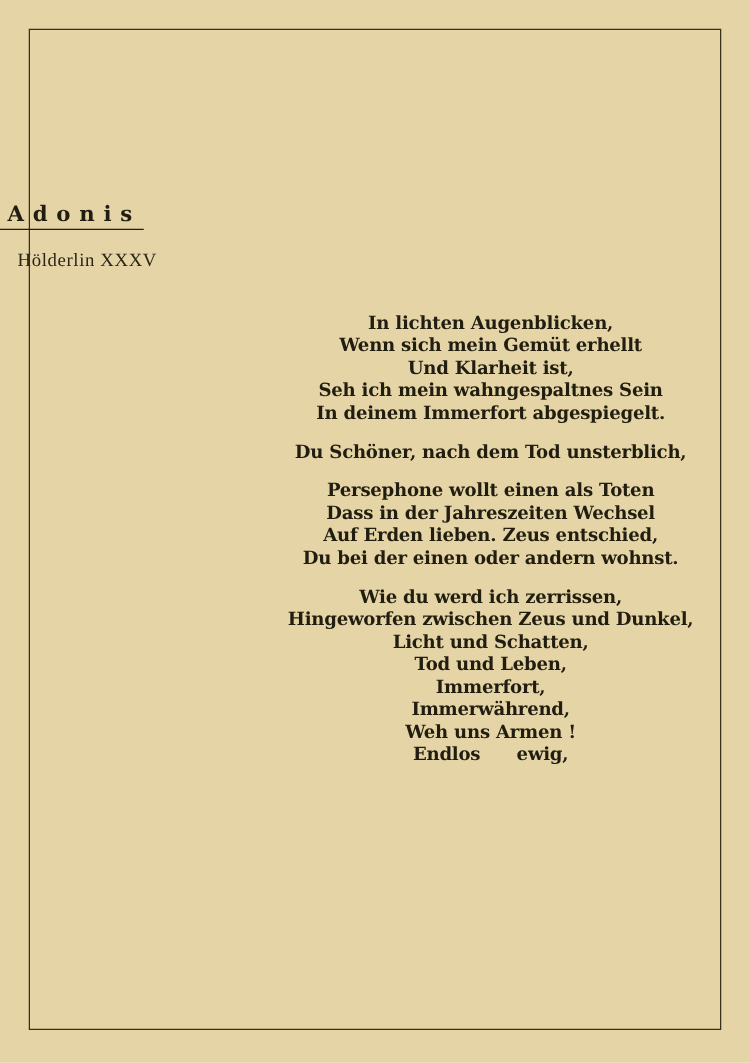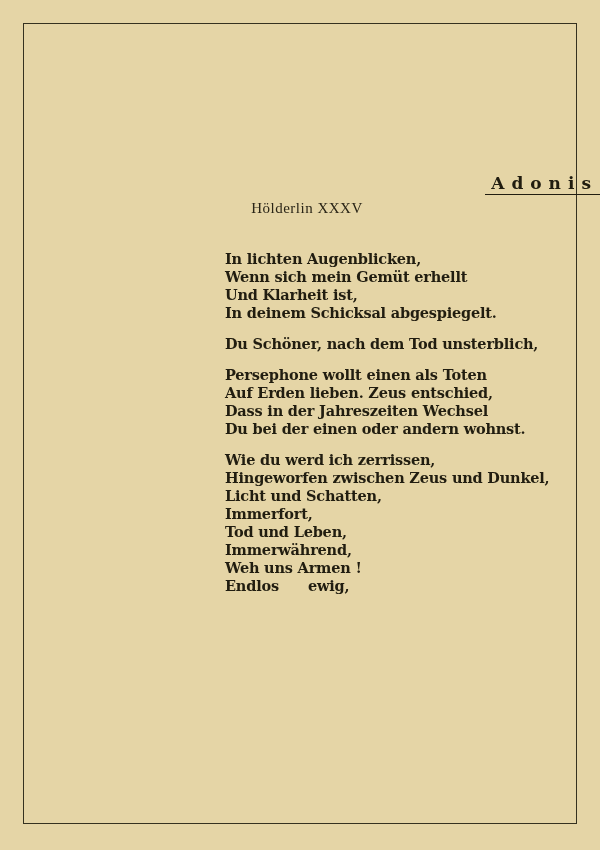--- a/index.html
+++ b/index.html
@@ -19,54 +19,54 @@
     position: absolute;
     left: 23px;
     top: 23px;
     right: 23px;
     bottom: 26px;
     border: 1.5px solid #35311f;
     pointer-events: none;
   }
   .title-row {
     position: absolute;
-    top: 173px;
+    top: 162px;
     left: 0;
     right: 0;
-    text-align: right;
+    text-align: left;
     text-decoration: underline;
   }
   .title {
     display: inline-block;
     font-family: "DejaVu Serif", serif;
     font-weight: bold;
     font-size: 17px;
     letter-spacing: 7px;
     padding: 0 2px 1px 6px;
     border-bottom: 1.6px solid #211d10;
   }
   .subtitle-row {
     position: absolute;
     top: 198px;
     left: 0;
     right: 0;
-    text-align: center;
     padding-left: 14px;
   }
   .subtitle {
     font-family: "Liberation Serif", "DejaVu Serif", serif;
     font-size: 15px;
     letter-spacing: 0.5px;
     color: #2a2517;
   }
   .poem {
     position: absolute;
     left: 225px;
     top: 250px;
     right: 40px;
+    text-align: center;
   }
   .stanza {
     margin: 0 0 13px 0;
   }
   .line {
     font-family: "DejaVu Serif", serif;
     font-weight: bold;
     font-size: 14.5px;
     line-height: 18px;
     white-space: pre;
@@ -85,35 +85,36 @@
 
   <div class="subtitle-row">
     <span class="subtitle">Hölderlin XXXV</span>
   </div>
 
   <div class="poem">
       <div class="stanza">
         <div class="line">In lichten Augenblicken,</div>
         <div class="line">Wenn sich mein Gemüt erhellt</div>
         <div class="line">Und Klarheit ist,</div>
-        <div class="line">In deinem Schicksal abgespiegelt.</div>
+        <div class="line">Seh ich mein wahngespaltnes Sein</div>
+        <div class="line">In deinem Immerfort abgespiegelt.</div>
       </div>
       <div class="stanza">
         <div class="line">Du Schöner, nach dem Tod unsterblich,</div>
       </div>
       <div class="stanza">
         <div class="line">Persephone wollt einen als Toten</div>
+        <div class="line">Dass in der Jahreszeiten Wechsel</div>
         <div class="line">Auf Erden lieben. Zeus entschied,</div>
-        <div class="line">Dass in der Jahreszeiten Wechsel</div>
         <div class="line">Du bei der einen oder andern wohnst.</div>
       </div>
       <div class="stanza">
         <div class="line">Wie du werd ich zerrissen,</div>
         <div class="line">Hingeworfen zwischen Zeus und Dunkel,</div>
         <div class="line">Licht und Schatten,</div>
+        <div class="line">Tod und Leben,</div>
         <div class="line">Immerfort,</div>
-        <div class="line">Tod und Leben,</div>
         <div class="line">Immerwährend,</div>
         <div class="line">Weh uns Armen !</div>
         <div class="line">Endlos      ewig,</div>
       </div>
     </div>
 </div>
 
 </body></html>

